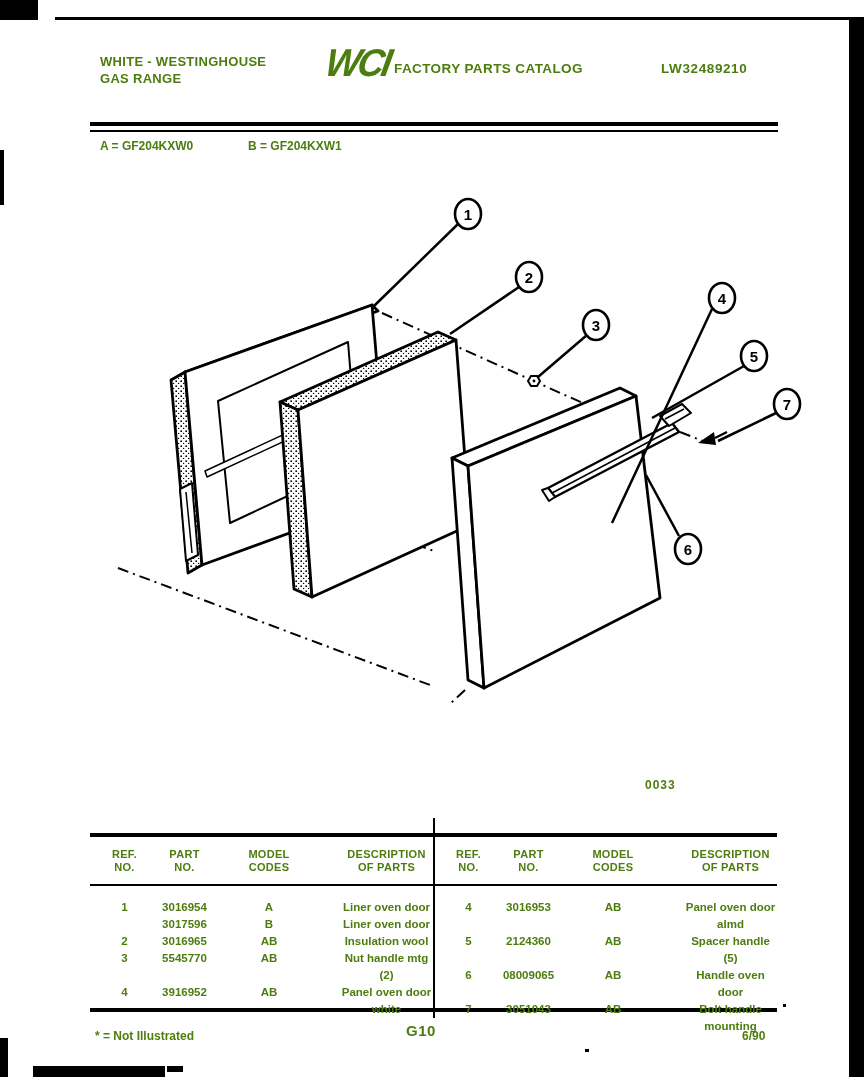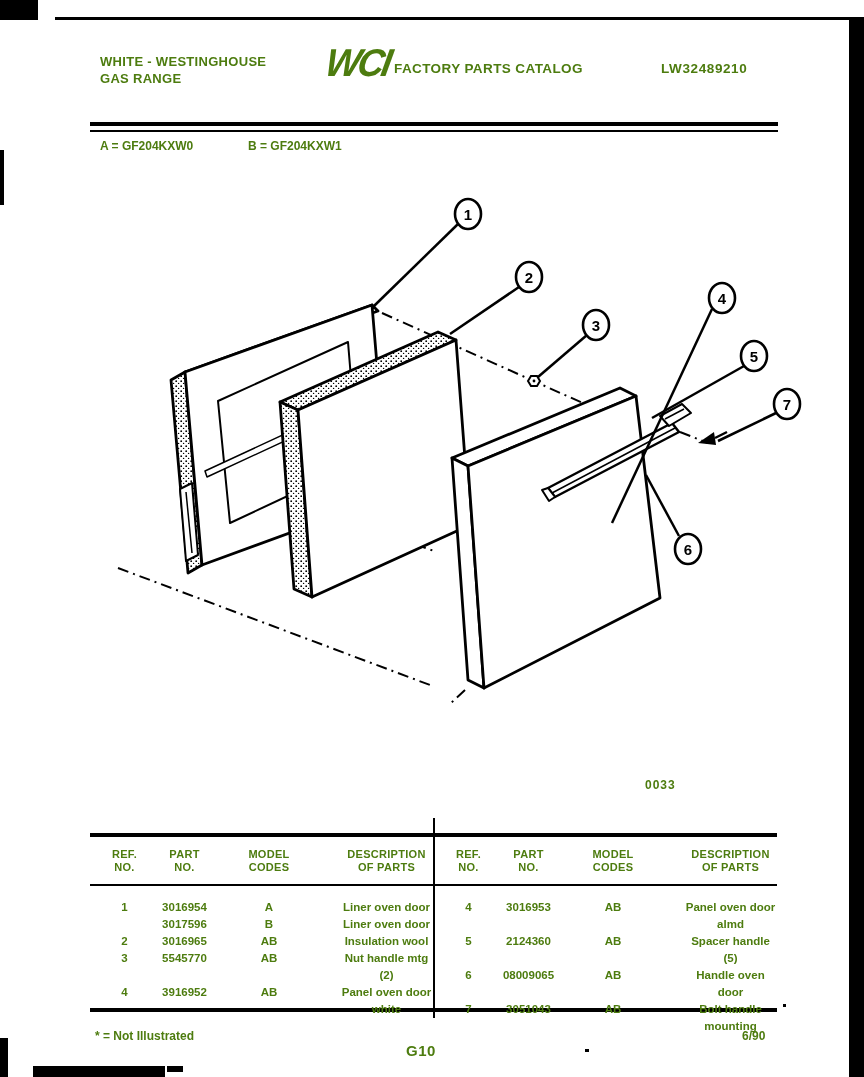--- a/index.html
+++ b/index.html
@@ -35,21 +35,21 @@
   .trow{display:flex;}
   .c-ref{width:38px;padding-left:5px;box-sizing:border-box;}
   .c-part{width:87px;}
   .c-model{width:82px;}
   .c-desc{flex:1;margin-left:30px;}
   .thead span{display:block;}
   .c-desc span{display:block;}
   .vdiv{left:433px;top:818px;width:2px;height:200px;background:#000;}
   
   .foot-note{left:95px;top:1029px;font-size:12px;}
-  .foot-page{left:406px;top:1022px;font-size:15px;letter-spacing:.5px;margin-top:20px;}
+  .foot-page{left:406px;top:1022px;font-size:15px;letter-spacing:.5px;}
   .foot-date{left:742px;top:1029px;font-size:12px;}
   
   .art{background:#000;}
 </style>
 </head>
 <body>
 
 <div class="page">
 
   <div class="abs brand">

